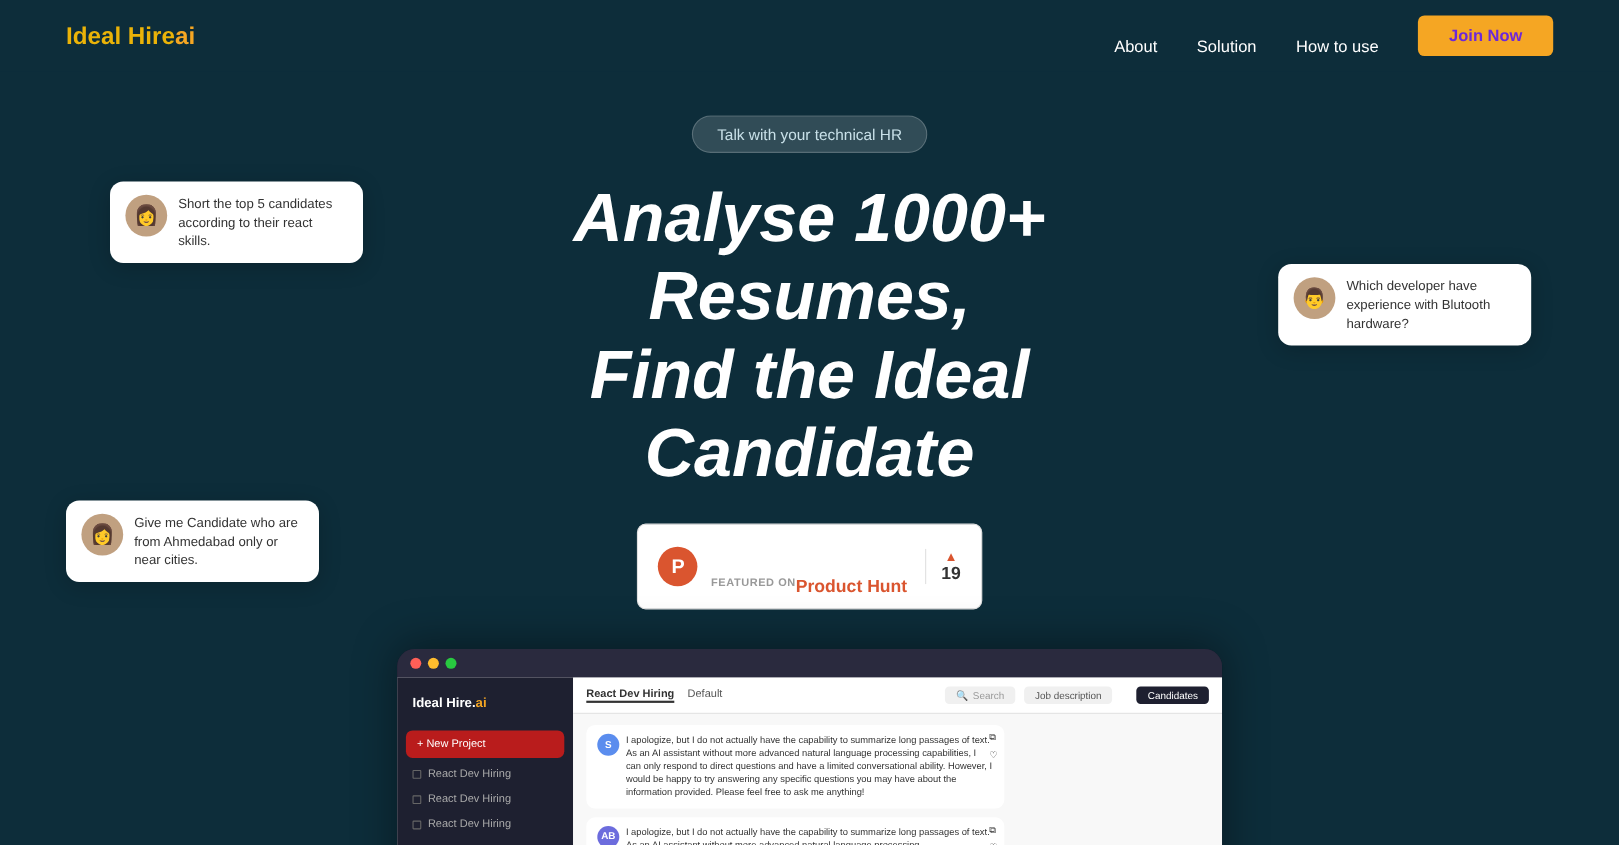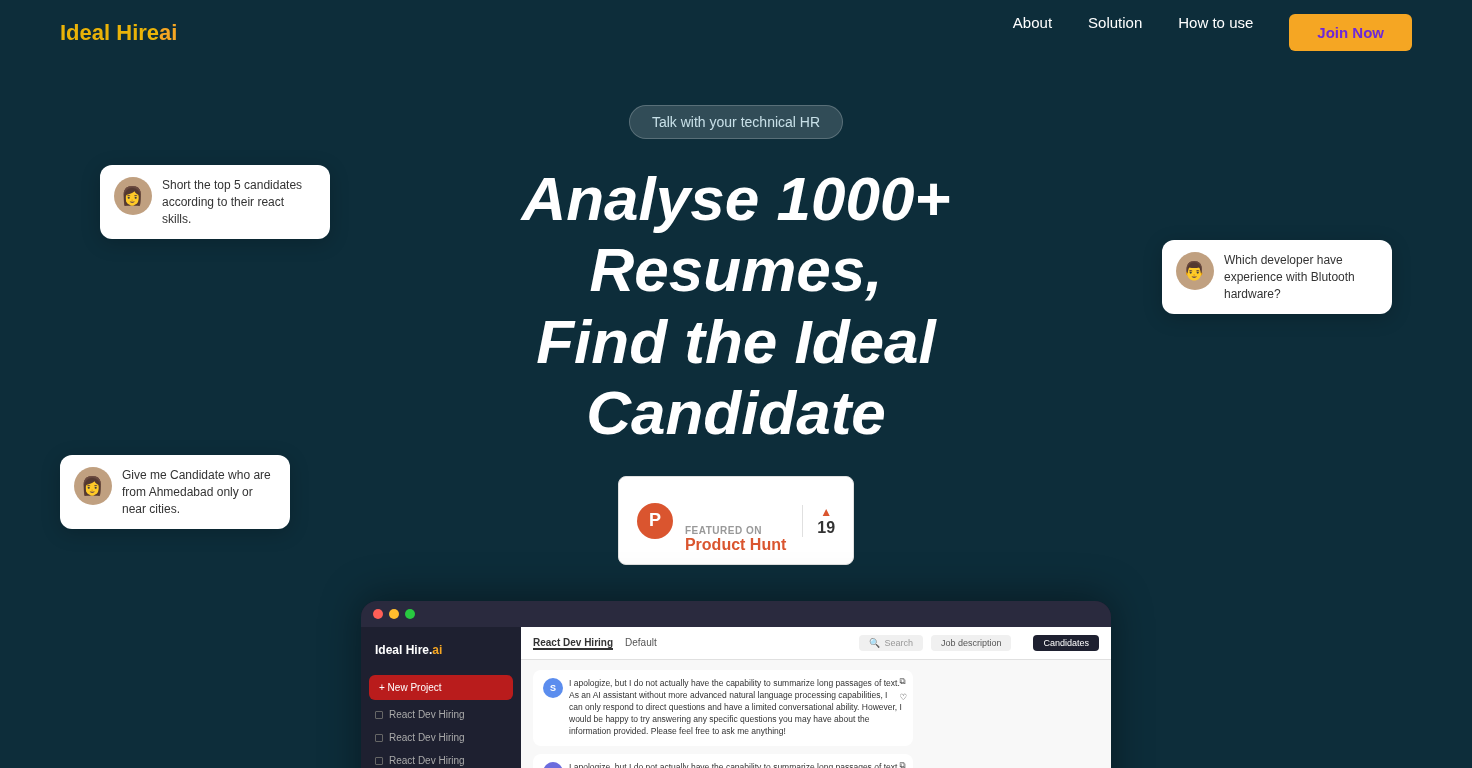--- a/index.html
+++ b/index.html
@@ -6,21 +6,21 @@
     body { font-family: -apple-system, BlinkMacSystemFont, 'Segoe UI', sans-serif; background: #0d2d3a; color: white; overflow-x: hidden; }
 
     
     nav {
       display: flex; align-items: center; justify-content: space-between;
       padding: 14px 60px; background: #0d2d3a; position: relative; z-index: 10;
     }
     .logo { display: flex; align-items: center; gap: 0; }
     .logo-ideal { font-size: 22px; font-weight: 700; color: #eab308; }
     .logo-dot-ai { font-size: 22px; font-weight: 700; color: #f5a623; }
-    .nav-links { display: flex; align-items: flex-start; gap: 36px; }
+    .nav-links { display: flex; align-items: flex-end; gap: 36px; }
     .nav-link { color: white; text-decoration: none; font-size: 15px; cursor: pointer; }
     .join-now-btn {
       background: #f5a623; color: #6d28d9; border: none; padding: 10px 28px;
       border-radius: 6px; font-size: 15px; font-weight: 700; cursor: pointer;
     }
 
     
     .hero {
       display: flex; flex-direction: column; align-items: center;
       padding: 40px 60px 0; position: relative; min-height: 720px;
@@ -39,21 +39,21 @@
     .ph-badge {
       display: flex; align-items: center; gap: 12px;
       background: white; border-radius: 8px; padding: 10px 18px;
       margin-bottom: 36px; border: 1px solid #e0e0e0;
     }
     .ph-icon {
       width: 36px; height: 36px; background: #da552f; border-radius: 50%;
       display: flex; align-items: center; justify-content: center;
       font-size: 18px; color: white; font-weight: 700;
     }
-    .ph-text { display: flex; flex-direction: column; margin-top: 38px; }
+    .ph-text { display: flex; flex-direction: row; margin-top: 38px; }
     .ph-featured { font-size: 10px; font-weight: 600; color: #999; letter-spacing: 0.5px; }
     .ph-name { font-size: 16px; font-weight: 700; color: #da552f; }
     .ph-count { display: flex; flex-direction: column; align-items: center; border-left: 1px solid #e0e0e0; padding-left: 14px; margin-left: 4px; }
     .ph-triangle { color: #da552f; font-size: 12px; }
     .ph-num { font-size: 16px; font-weight: 700; color: #333; }
 
     
     .floating-card {
       position: absolute; background: white; border-radius: 12px;
       padding: 12px 14px; display: flex; align-items: flex-start; gap: 10px;

